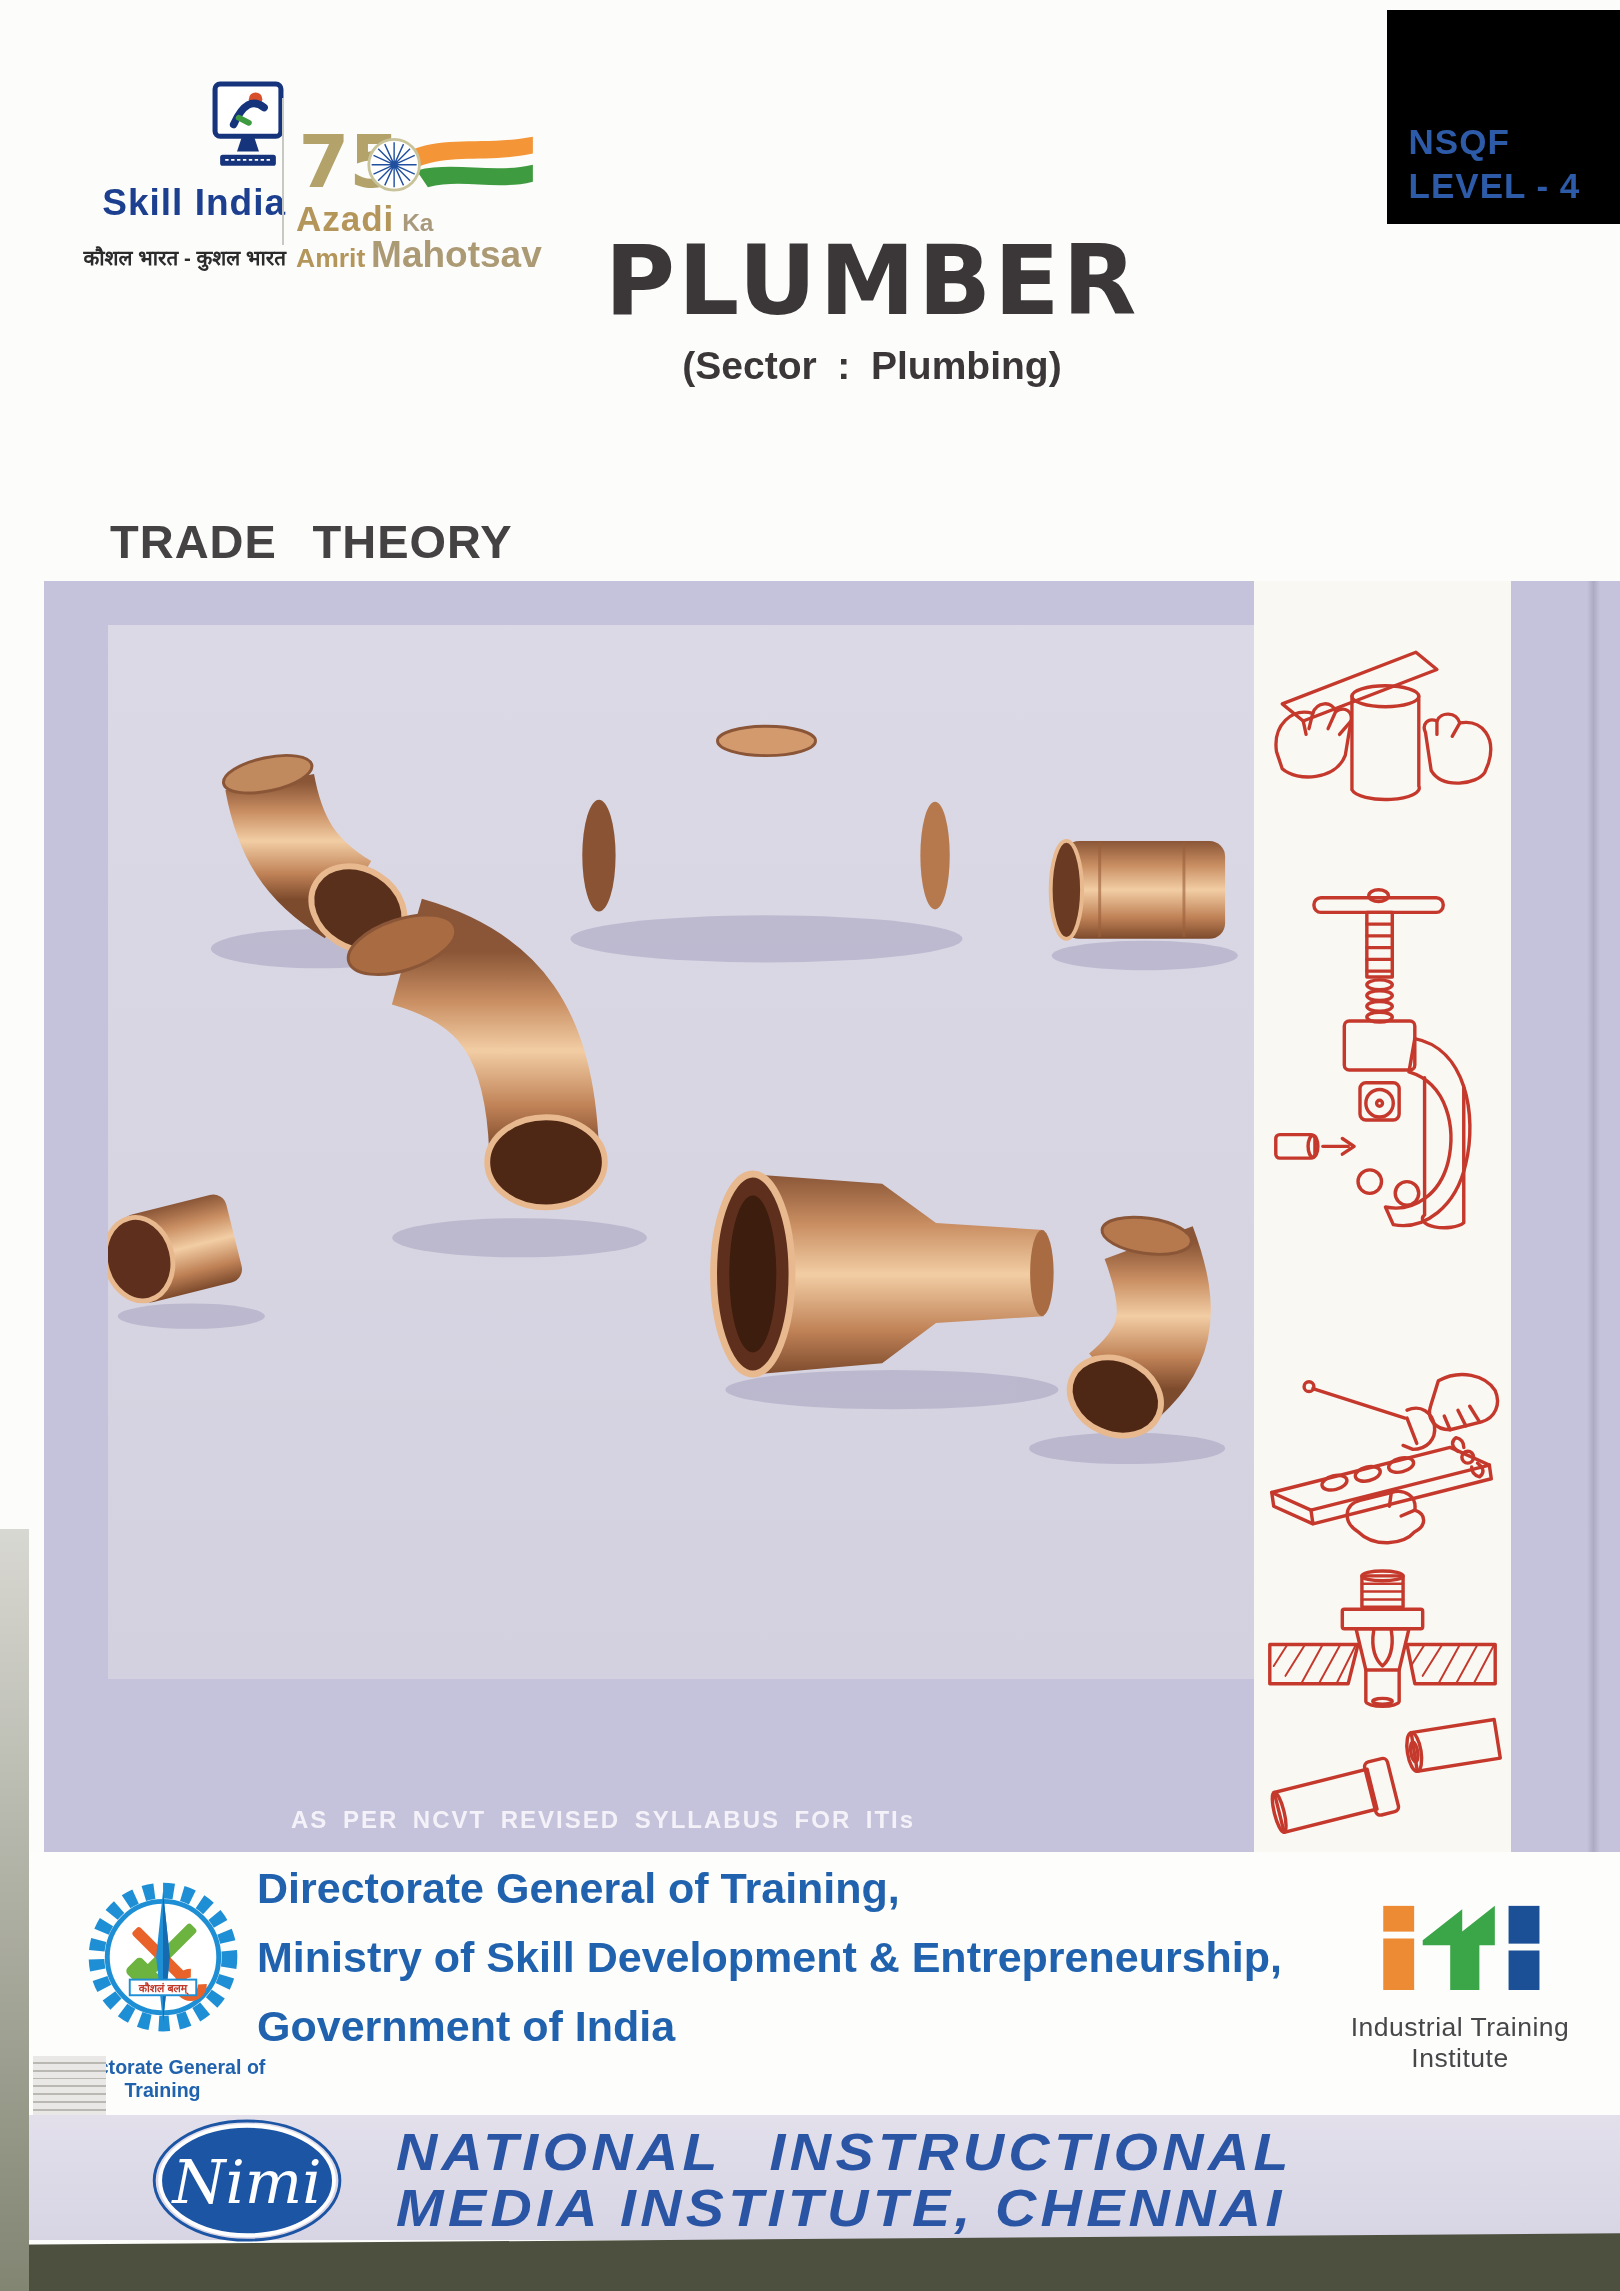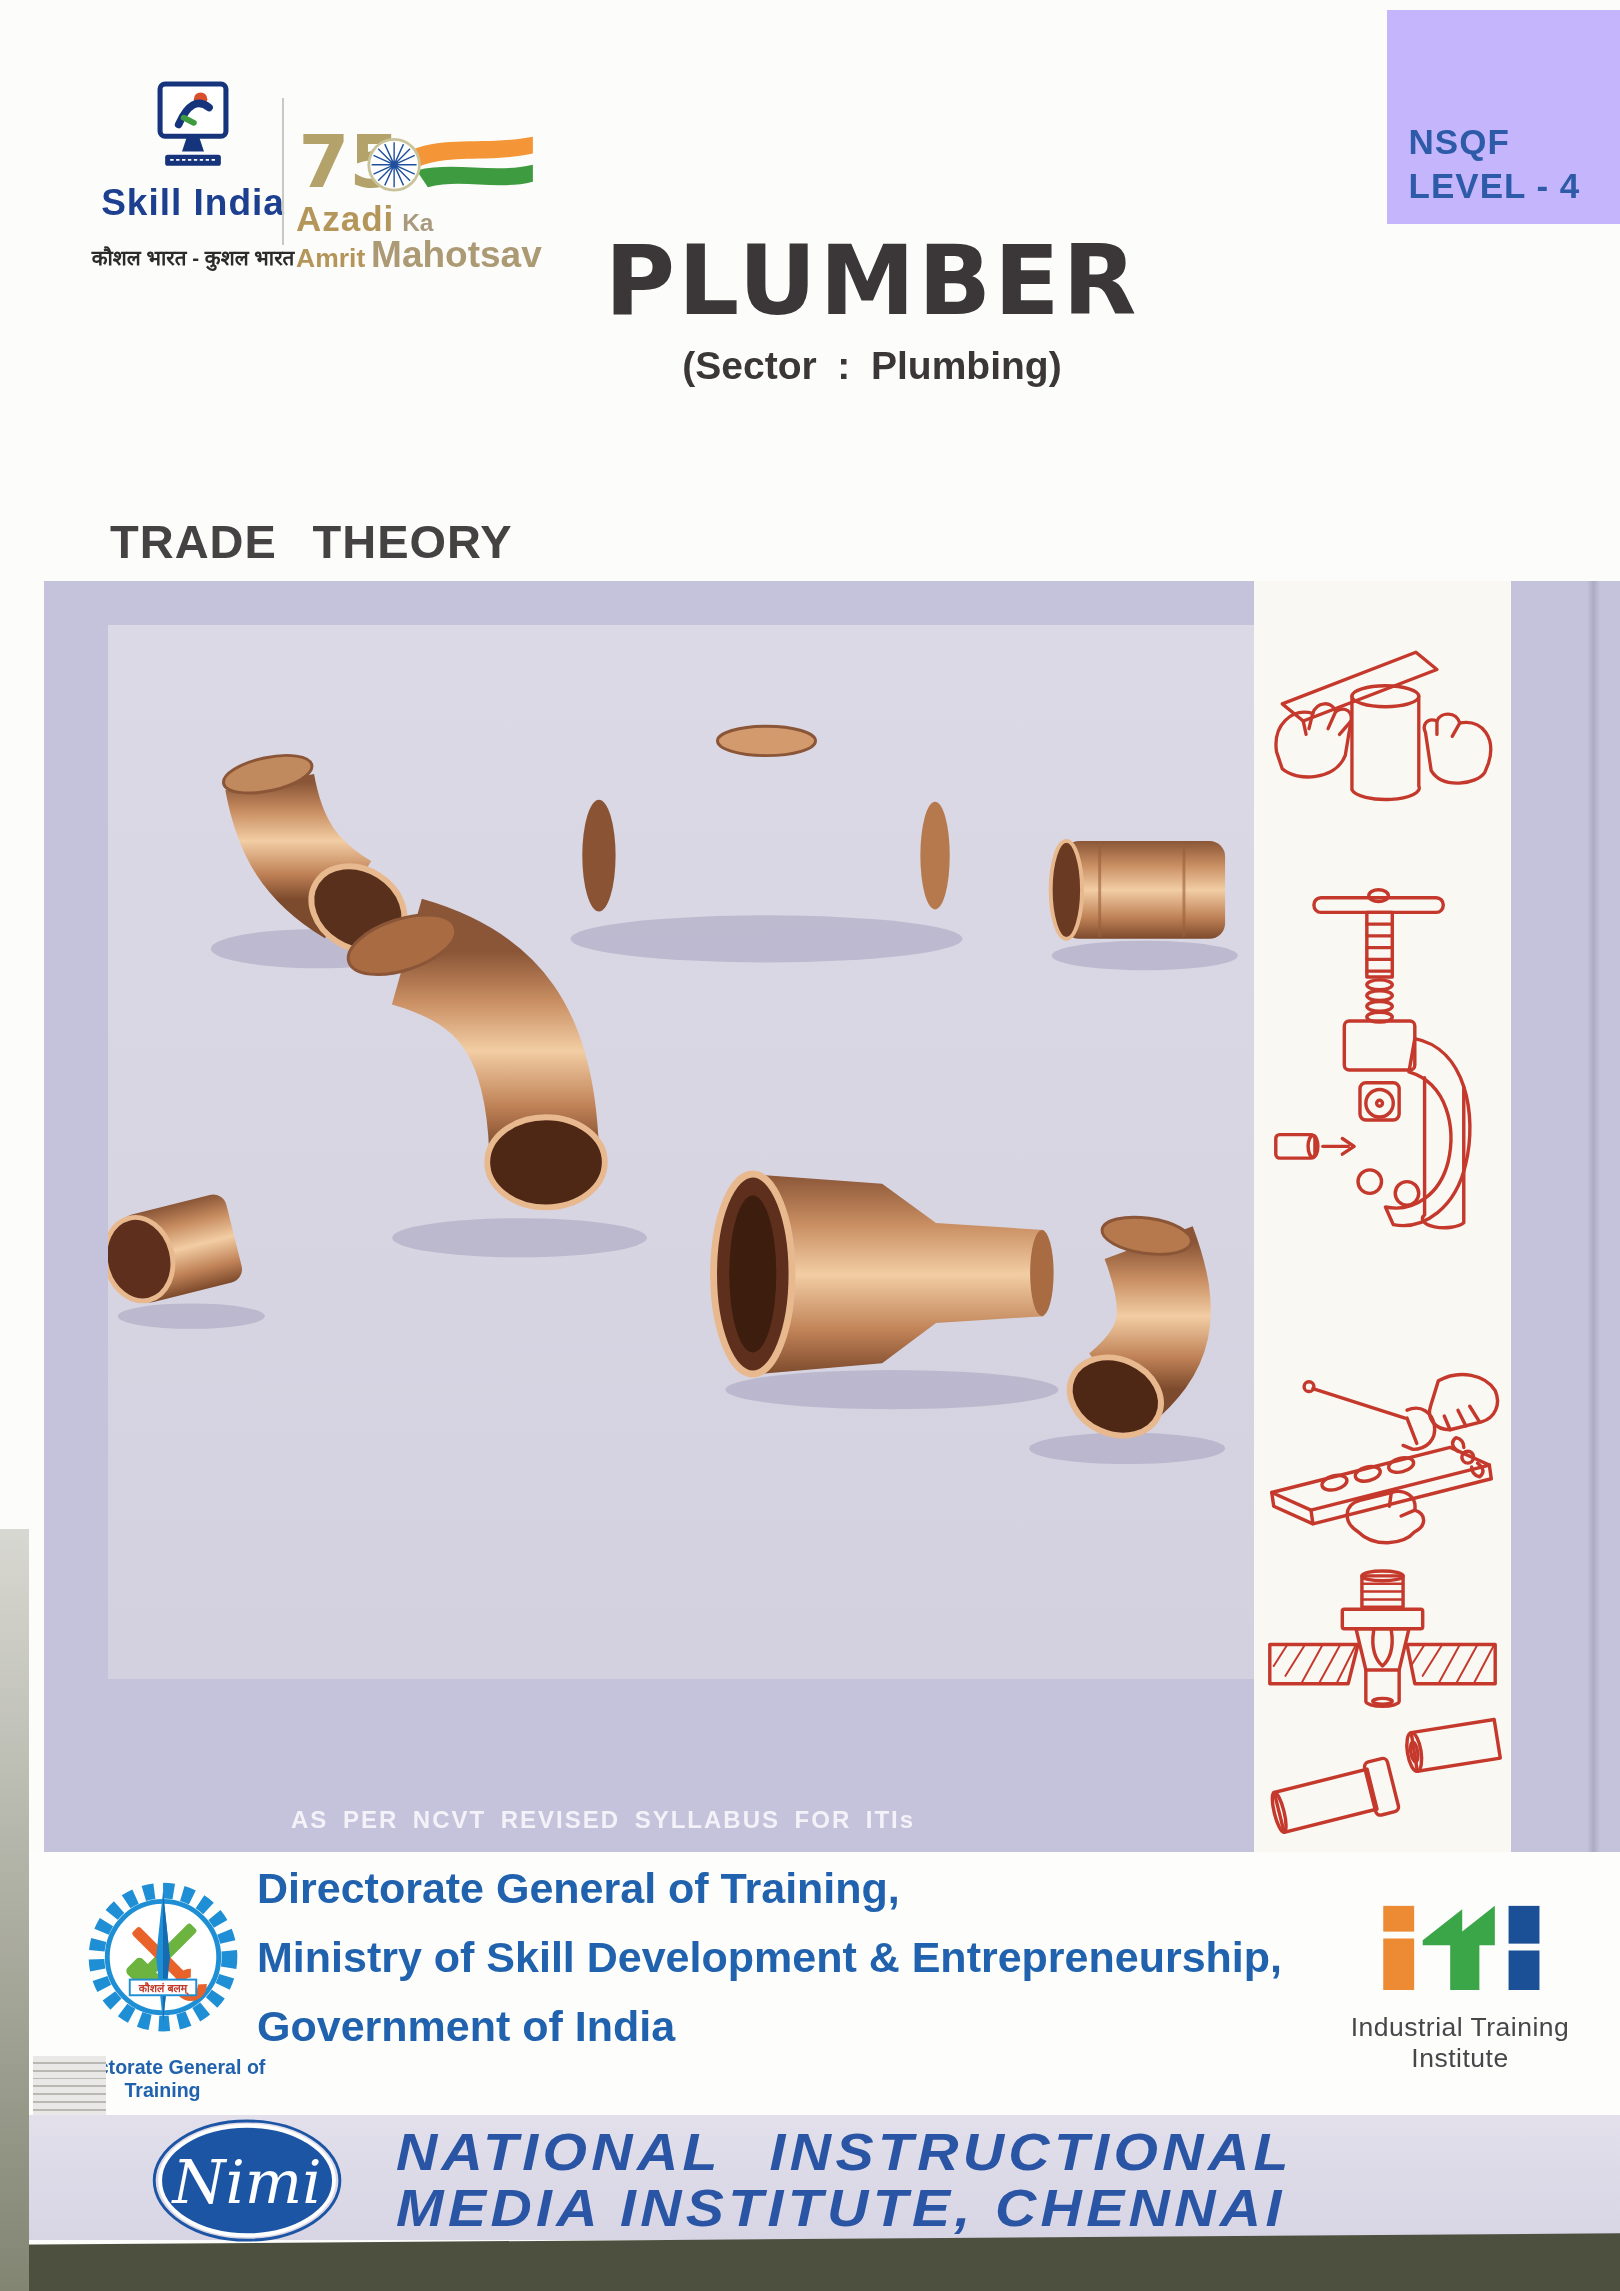--- a/index.html
+++ b/index.html
@@ -2,32 +2,32 @@
 <html><head>
 <meta charset="utf-8">
 <style>
   html,body{margin:0;padding:0;background:#9b9e90;}
   .page{
     position:relative;width:1620px;height:2292px;margin:0 auto;
     background:#fcfcfb;overflow:hidden;
     font-family:"Liberation Sans",sans-serif;color:#3b3738;
   }
   
-  .skill-india{position:absolute;left:90px;top:80px;width:206px;text-align:center;}
+  .skill-india{position:absolute;left:80px;top:80px;width:206px;text-align:right;}
   .skill-india .brand{font-size:37px;font-weight:bold;color:#1c3f8f;letter-spacing:1px;margin-top:3.9px;}
   .skill-india .tagline{font-size:20.6px;font-weight:bold;color:#2b2b2b;margin-top:19px;white-space:nowrap;}
   .logo-divider{position:absolute;left:282px;top:98px;width:2px;height:147px;background:#c9c9c4;}
   .azadi{position:absolute;left:296px;top:116px;width:274px;}
   .azadi-words{margin-top:-5.9px;line-height:29px;color:#b5965a;}
   .azadi-w1{font-size:35px;font-weight:bold;letter-spacing:1px;}
   .azadi-w2{font-size:24.5px;font-weight:bold;color:#a99a7e;margin-left:7.8px;}
   .azadi-row2{margin-top:0;}
   .azadi-w3{font-size:26.5px;font-weight:bold;color:#b5965a;}
   .azadi-w4{font-size:37px;font-weight:bold;color:#ab9a74;margin-left:5.9px;}
-  .nsqf-box{position:absolute;left:1387px;top:9.8px;width:233px;height:214px;background:#c4b5fd;text-decoration:underline;}
+  .nsqf-box{position:absolute;left:1387px;top:9.8px;width:233px;height:214px;background:#000000;text-decoration:underline;}
   .nsqf-text{position:absolute;left:21.6px;bottom:15.7px;font-size:35px;font-weight:bold;color:#2d5ba8;line-height:44px;letter-spacing:1px;}
   .title-block{position:absolute;left:529px;top:225px;width:686px;text-align:center;}
   .main-title{font-family:"DejaVu Sans",sans-serif;font-size:96px;font-weight:bold;letter-spacing:2.9px;color:#3b3738;margin:7px;line-height:98px;}
   .sector-line{font-size:39px;font-weight:bold;color:#3b3738;margin-top:13.7px;word-spacing:9.8px;}
   .trade-theory{position:absolute;left:110px;top:514px;font-size:47px;font-weight:bold;color:#454244;letter-spacing:1px;word-spacing:21.6px;}
   .volume{position:absolute;left:1213px;top:525px;font-size:45px;font-weight:bold;color:#3b3738;}
   
   .cover-panel{position:absolute;left:44px;top:581px;width:1576px;height:1271px;background:#c5c3db;}
   .panel-fold{position:absolute;right:19.6px;top:0;width:13.7px;height:100%;background:linear-gradient(90deg,rgba(0,0,0,0),rgba(60,60,90,.18),rgba(0,0,0,0));}
   .photo-area{position:absolute;left:64px;top:44px;width:1171px;height:1054px;background:linear-gradient(180deg,#dcd9e7 0%,#d8d5e3 55%,#d3d0df 100%);}

